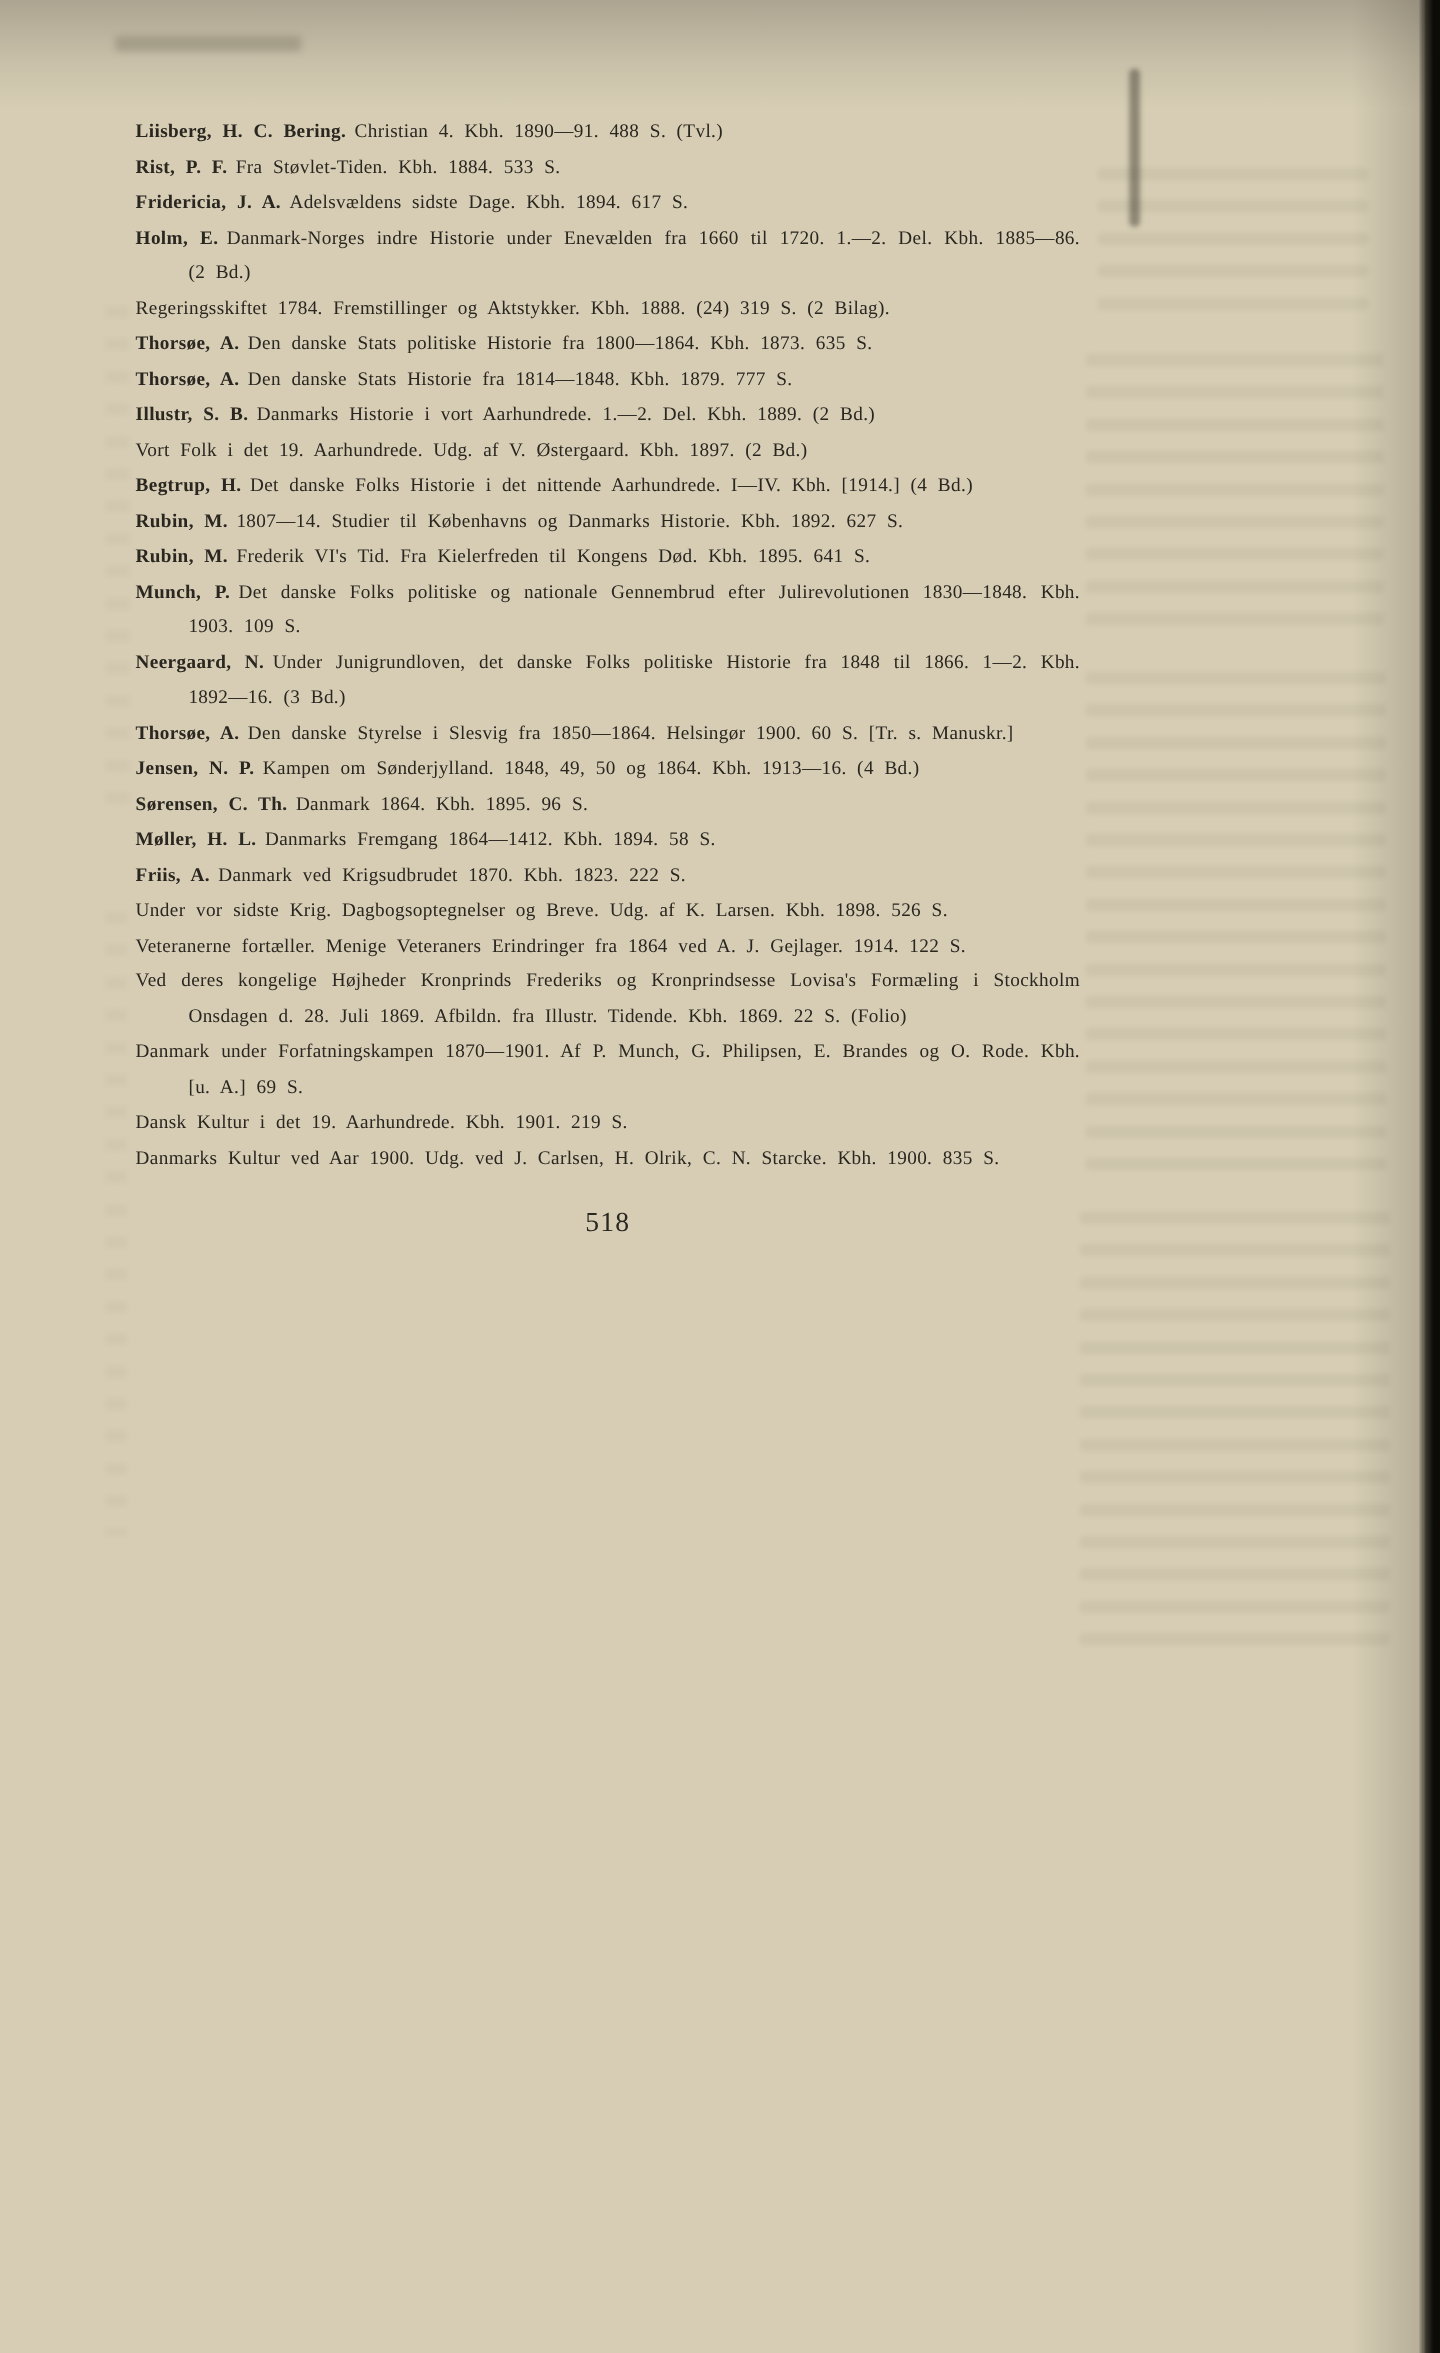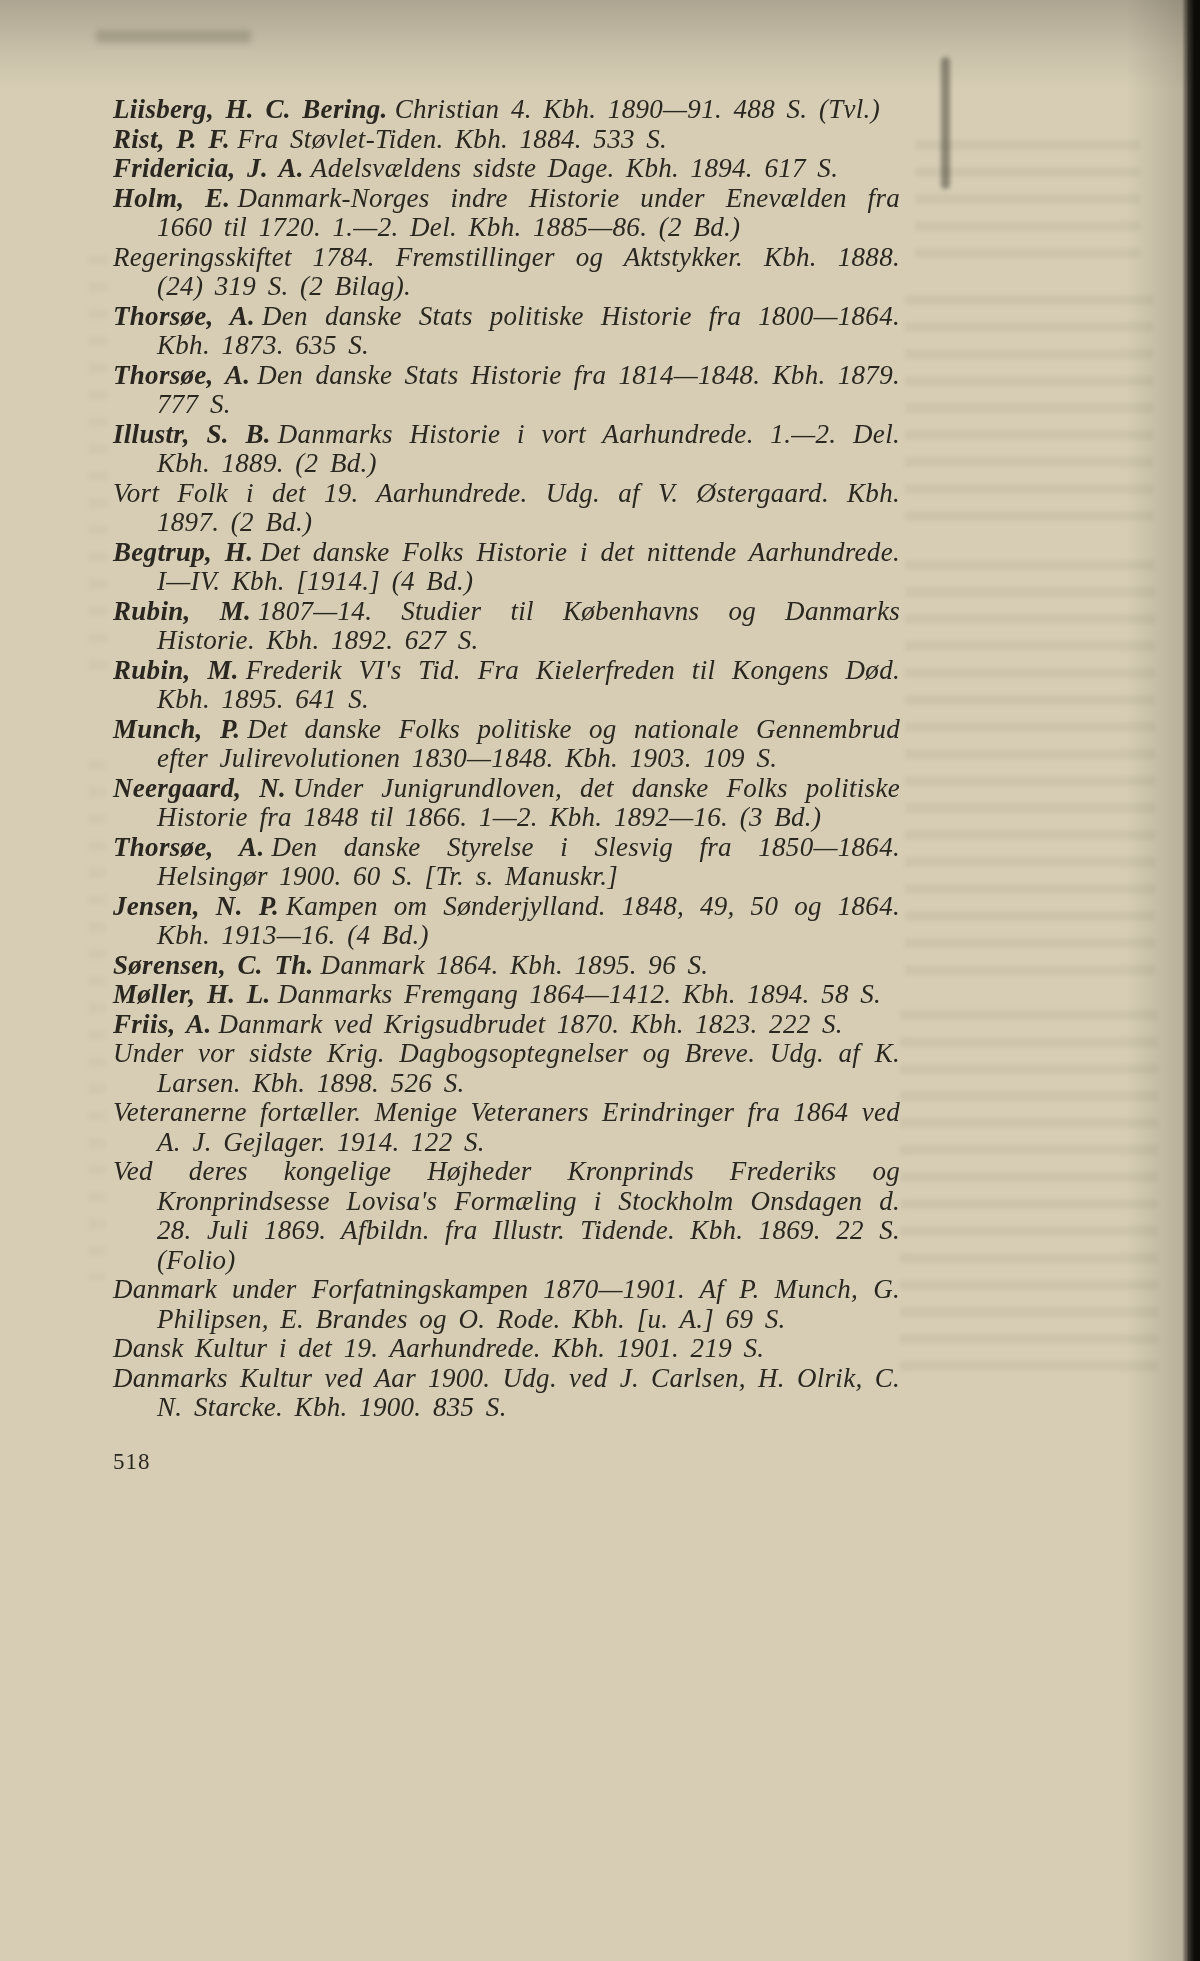--- a/index.html
+++ b/index.html
@@ -53,29 +53,29 @@
   
   .text-block{
     position:absolute;left:113px;top:95px;width:787px;
     color:var(--ink);
   }
   .entry{
     margin:0;
     padding-left:44px;
     text-indent:-44px;
     text-align:justify;
-    font-size:27px;
+    font-size:16px;
     line-height:29.5px;
     word-spacing:4.5px;
     letter-spacing:.3px;
-    font-style:italic;
   }
   .author{font-weight:700;margin-right:7px;}
   .page-number{
     margin-top:26px;
+    text-align:center;
     font-size:23px;
     letter-spacing:1px;
     color:var(--ink);
   }
 </style>
 </head>
 <body>
 
 <div class="page">
 

